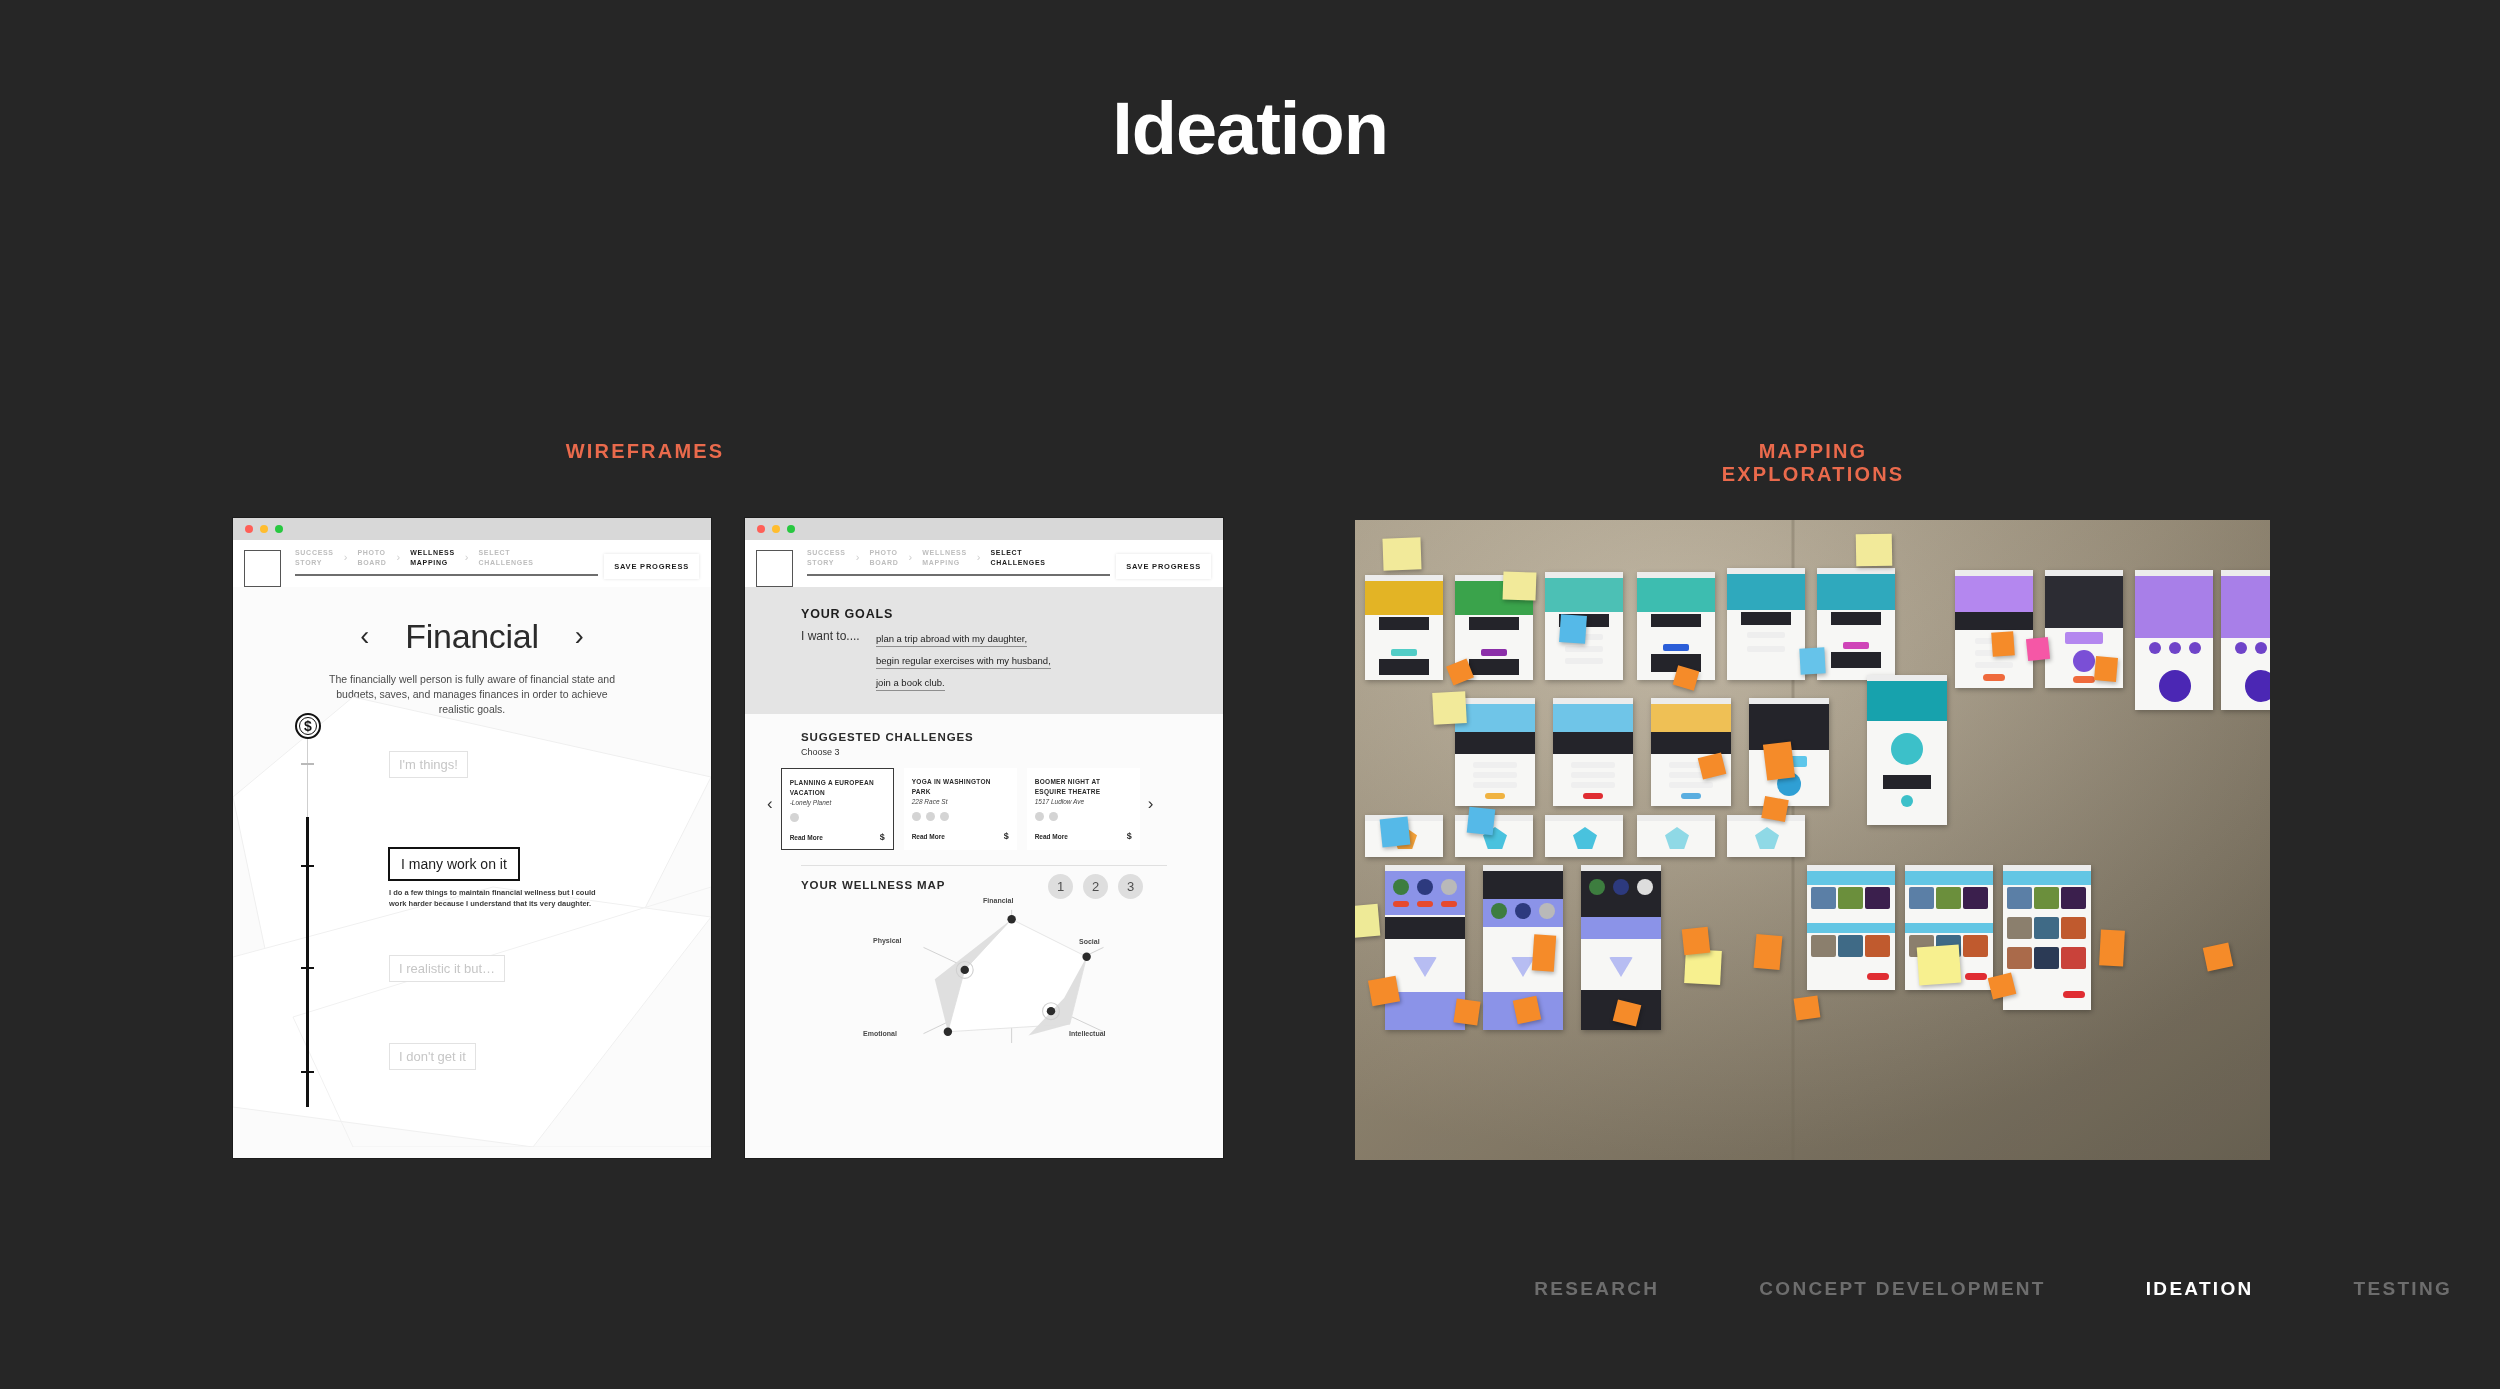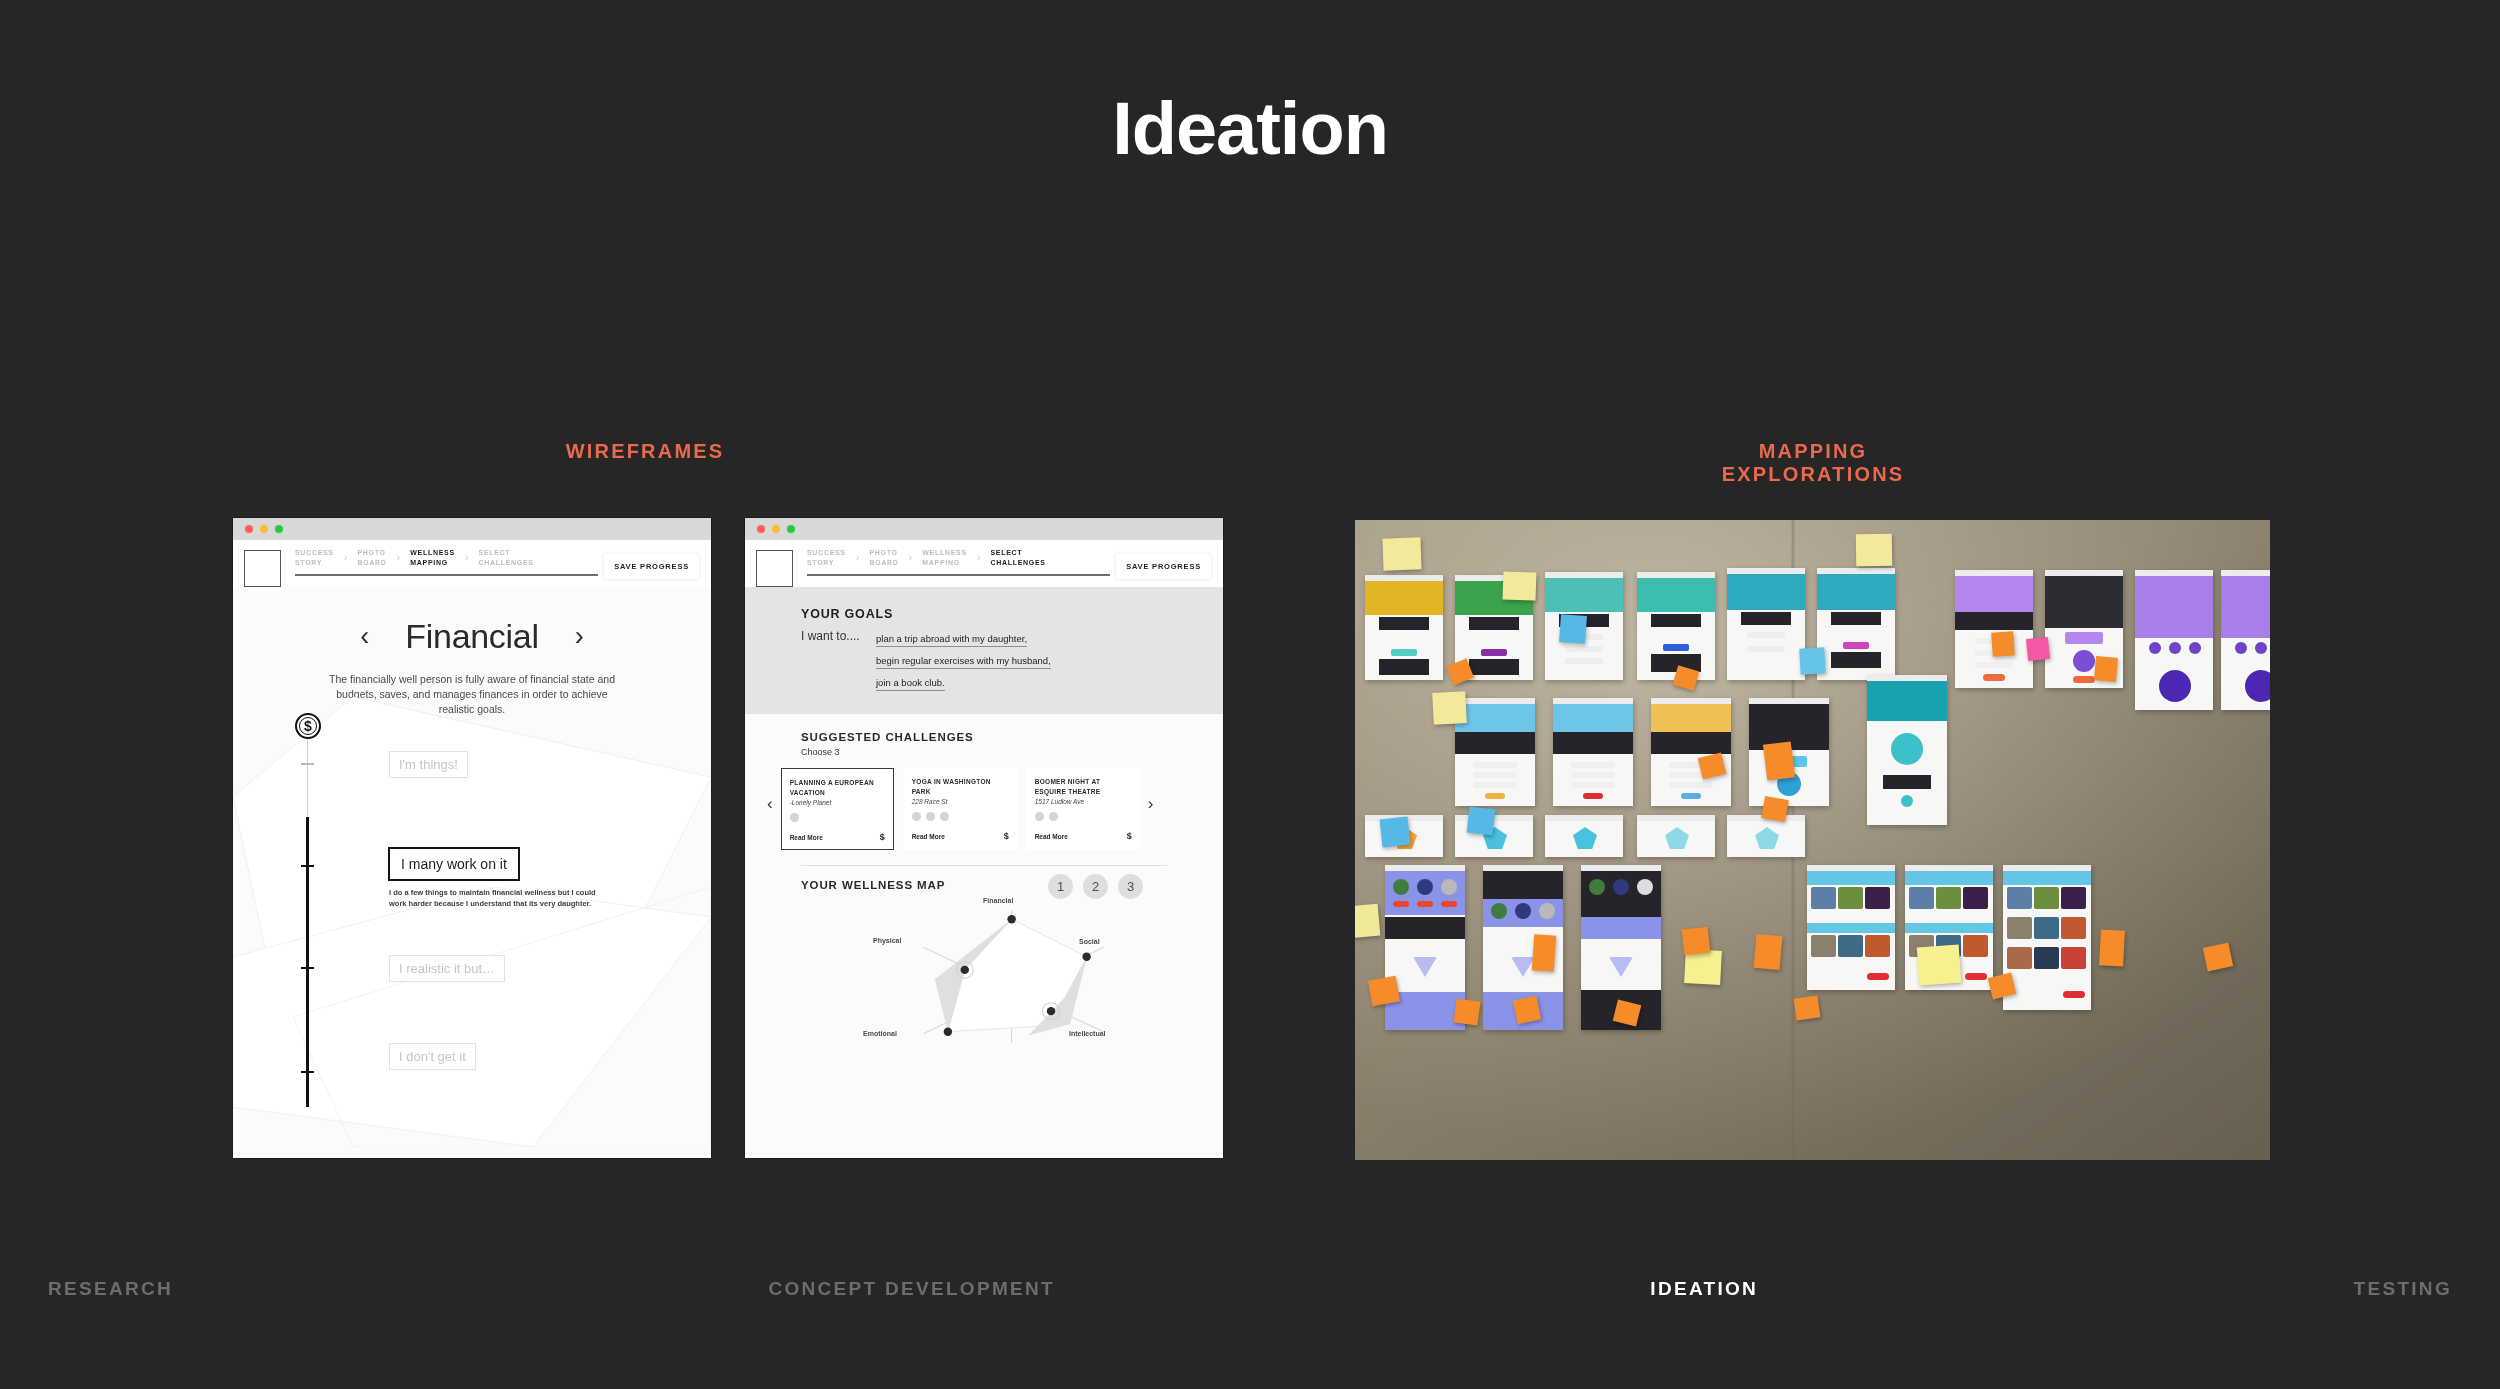--- a/index.html
+++ b/index.html
@@ -149,21 +149,21 @@
   .sheet{ position:absolute; background:#f7f7f5; box-shadow:1px 2px 5px rgba(0,0,0,.28); }
   .sheet .hdr{ position:absolute; left:0; right:0; top:0; height:6px; background:#ececec; }
   .sheet .band{ position:absolute; left:0; right:0; }
   .sheet .blackbar{ position:absolute; background:#24242a; }
   .note{ position:absolute; box-shadow:1px 2px 4px rgba(0,0,0,.3); }
   .chip{ position:absolute; border-radius:2px; }
 
   
   .tabs{
     position:absolute; left:0; top:1278px; width:2500px;
-    display:flex; justify-content:space-between; gap:4px;
+    display:flex; justify-content:flex-end; gap:4px;
     font-size:19px; letter-spacing:2.3px; font-weight:bold;
   }
   .tab{ color:#6d6d6d; padding:0 48px;}
   .tab.active{ color:#ffffff; }
 </style>
 </head>
 <body>
 
 <div class="page">
 

